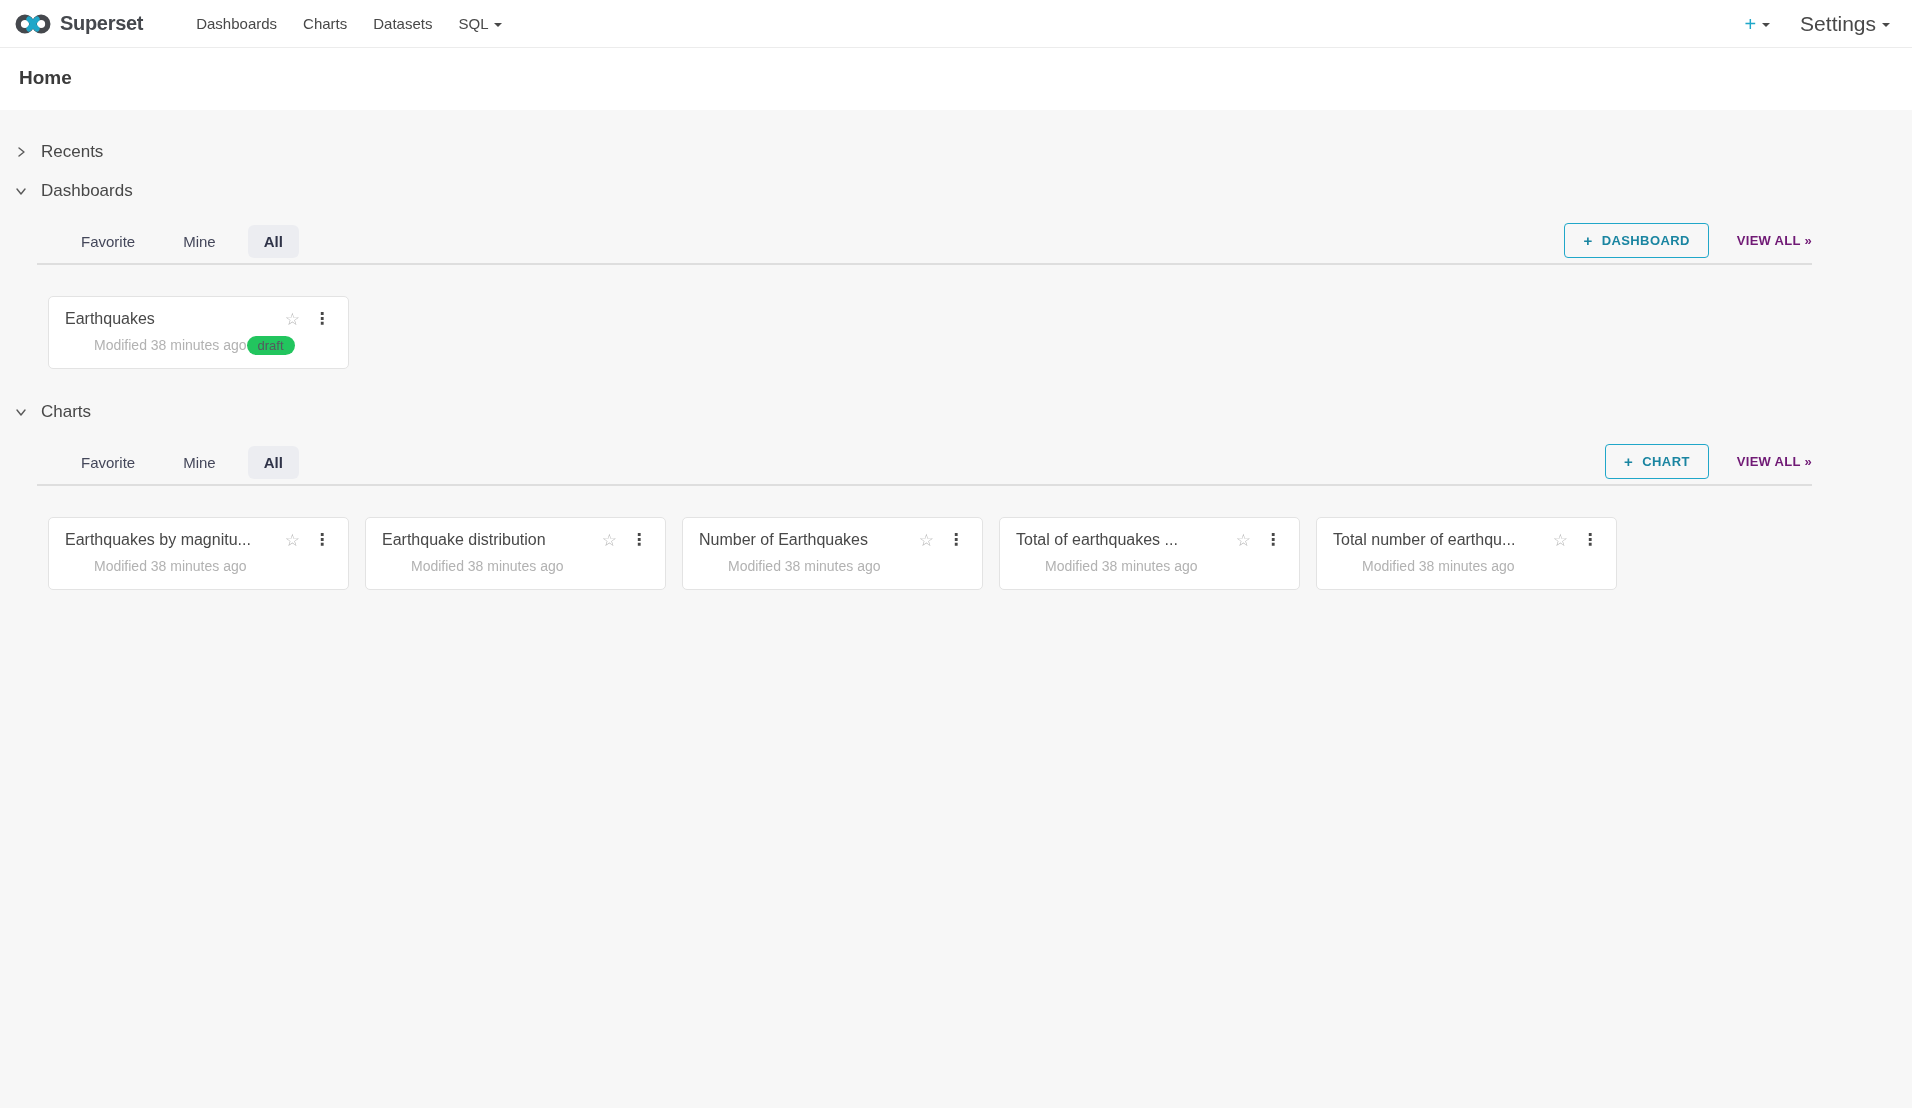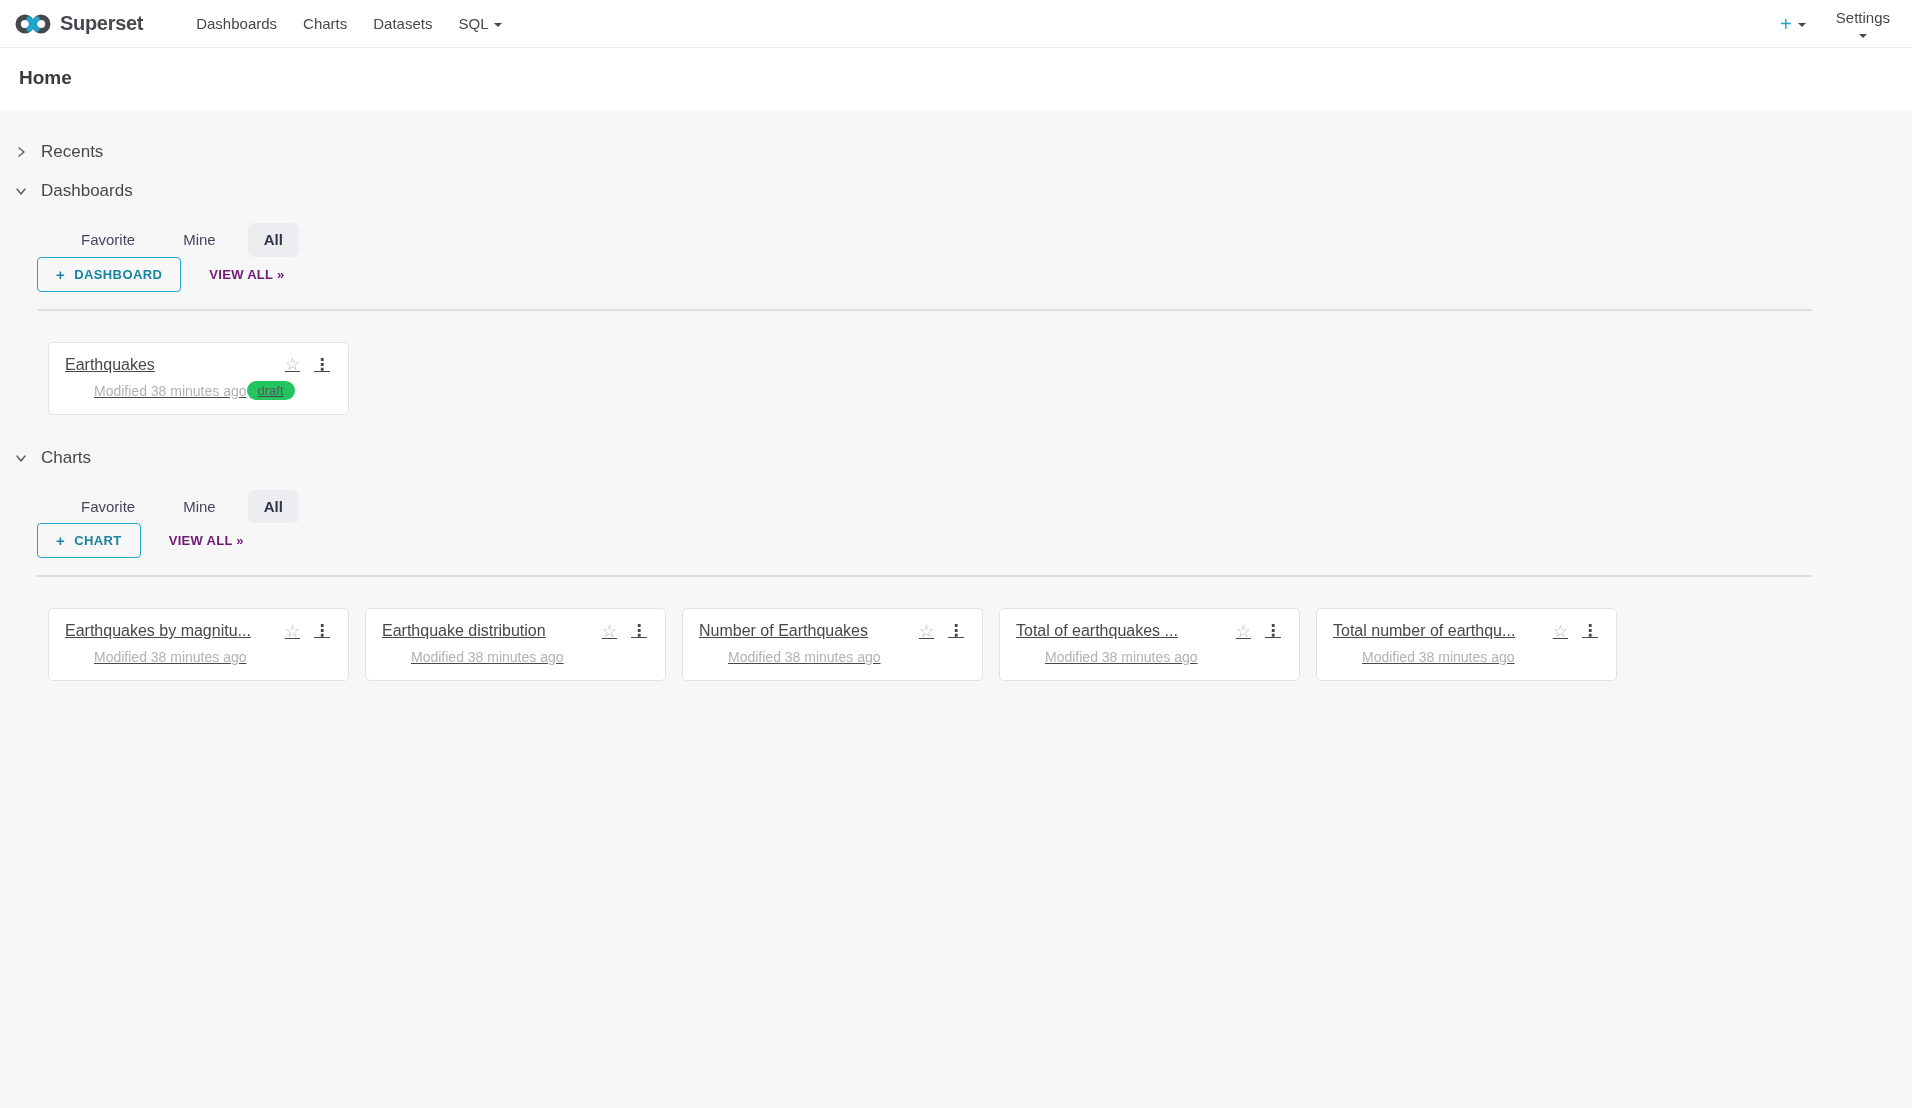--- a/index.html
+++ b/index.html
@@ -22,60 +22,60 @@
     display: flex; align-items: center; gap: 6px; height: 48px;
   }
   .caret {
     display: inline-block; width: 0; height: 0; margin-top: 2px;
     border-left: 4px solid transparent; border-right: 4px solid transparent;
     border-top: 4px solid #484848;
   }
   .nav-right { margin-left: auto; display: flex; align-items: center; gap: 30px; padding-right: 8px; }
   .plus-menu { display: flex; align-items: center; gap: 6px; cursor: pointer; }
   .plus-glyph { color: #20a7c9; font-size: 20px; font-weight: 500; line-height: 1; }
-  .settings-menu { display: flex; align-items: center; gap: 6px; font-size: 15px; cursor: pointer; flex-direction: column; }
+  .settings-menu { display: flex; align-items: center; gap: 6px; font-size: 21px; cursor: pointer; }
   
   .title-band { background: #fff; padding: 19px 19px 21px; }
   .page-title { font-size: 19px; font-weight: 700; color: #3b3b3b; }
   
   .content { padding-top: 30px; }
   .section-header {
     display: flex; align-items: center; gap: 14px;
     padding-left: 15px; height: 24px; cursor: pointer;
   }
   .section-label { font-size: 17px; color: #484848; }
   .chev { display: block; }
   .sec-recents { margin-bottom: 15px; }
   .sec-saved { margin-top: 33px; }
   .sec-charts { margin-top: 31px; }
   .section-panel { margin: 20px 100px 0 37px; }
   .submenu-row {
-    display: flex; align-items: flex-start; justify-content: space-between;
-    padding-bottom: 17px; border-bottom: 2px solid #dedede; flex-direction: column;
+    display: flex; align-items: flex-end; justify-content: space-between;
+    padding-bottom: 5px; border-bottom: 2px solid #dedede;
   }
   .tabs { display: flex; gap: 16px; margin-left: 28px; }
   .tab {
     padding: 7px 16px; font-size: 15px; color: #44475a;
     border-radius: 6px; cursor: pointer; line-height: 1.3;
   }
   .tab.active { background: #ecedf1; font-weight: 700; color: #2f3348; }
   .actions { display: flex; align-items: center; gap: 28px; }
   .btn-outline {
     display: inline-flex; align-items: center; gap: 9px;
     border: 1px solid #20a7c9; border-radius: 4px; background: transparent;
     padding: 9px 18px; cursor: pointer;
     color: #1a85a1; font-size: 13px; font-weight: 700; letter-spacing: 0.4px;
     font-family: inherit;
   }
   .btn-outline .btn-plus { font-size: 15px; font-weight: 700; line-height: 1; }
   .view-all {
     color: #701a75; font-size: 13px; font-weight: 700; letter-spacing: 0.3px;
     text-decoration: none; cursor: pointer; white-space: nowrap;
   }
-  .cards-row { display: flex; gap: 16px; padding: 31px 0 0 11px; text-decoration: underline; }
+  .cards-row { display: flex; gap: 16px; padding: 31px 0 0 11px; }
   .card {
     width: 301px; background: #fff; border: 1px solid #e3e3e3; border-radius: 5px;
     padding: 13px 16px; cursor: pointer;
   }
   .card-top { display: flex; align-items: center; }
   .card-title {
     flex: 1; font-size: 16px; color: #484848;
     white-space: nowrap; overflow: hidden; margin-right: 8px;
   }
   .star-icon { color: #b4b4b4; font-size: 17px; line-height: 1; cursor: pointer; padding: 0 4px; }

